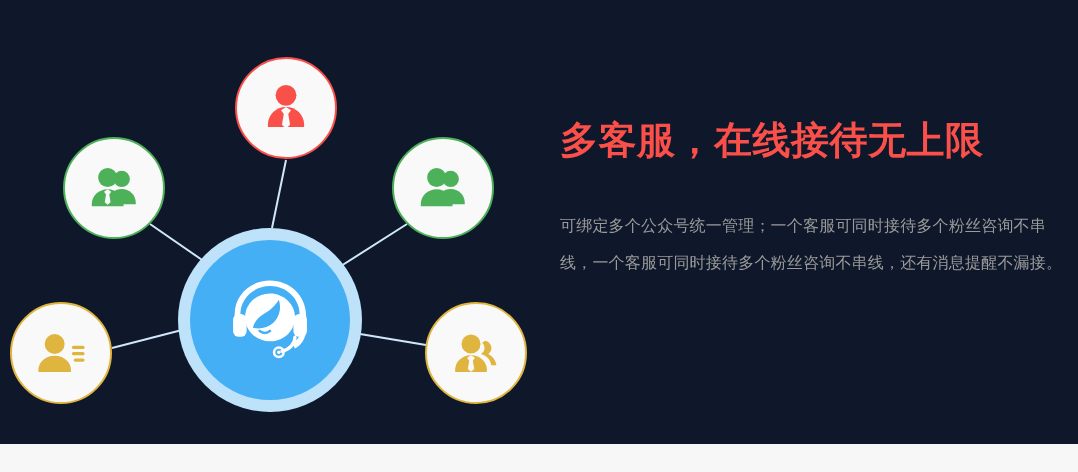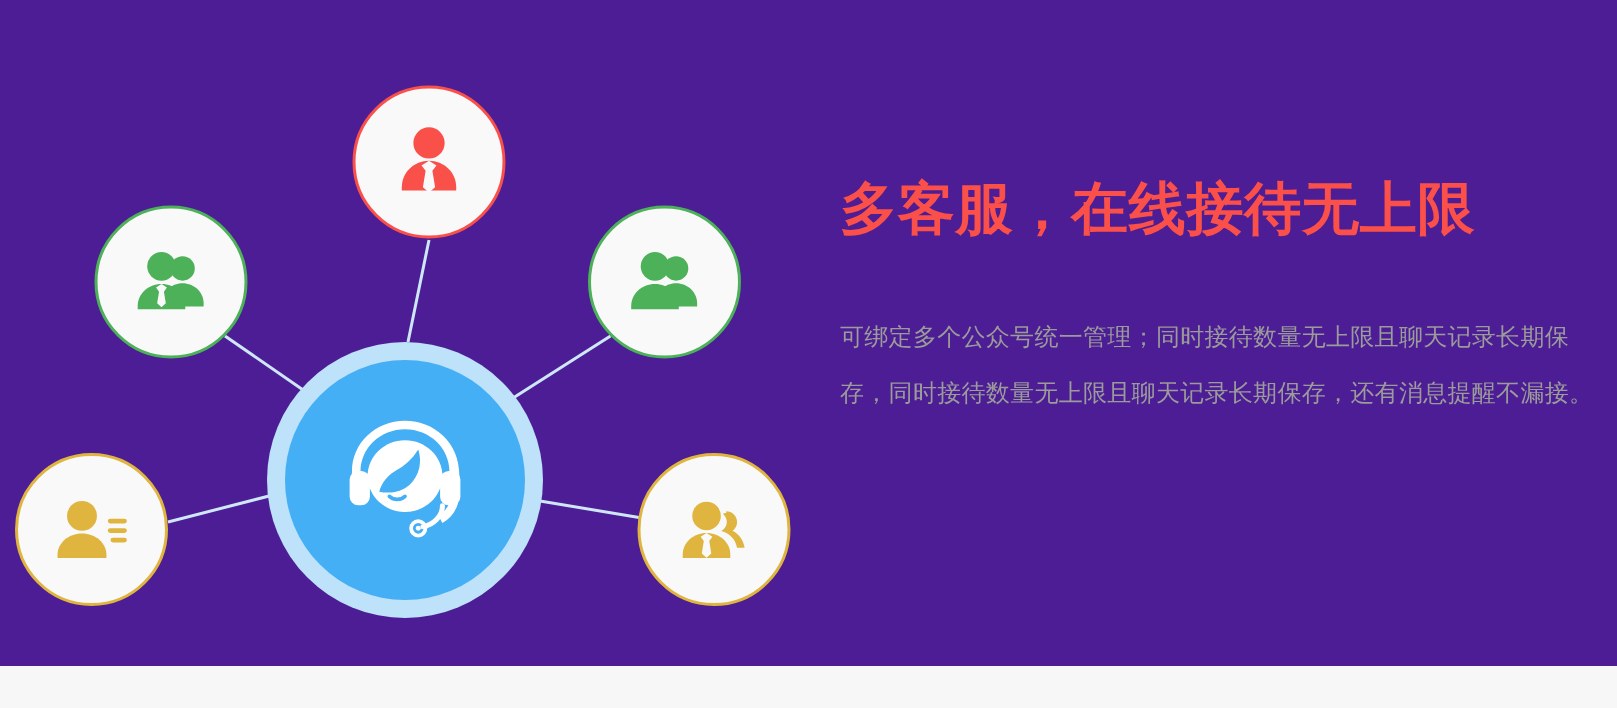--- a/index.html
+++ b/index.html
@@ -11,21 +11,21 @@
     height: 472px;
     background: #f7f7f7;
     font-family: "Liberation Sans", "DejaVu Sans", sans-serif;
     overflow: hidden;
   }
 
   #stage {
     position: relative;
     width: 1078px;
     height: 444px;
-    background: #4c1d95;
+    background: #0f172a;
   }
 
   
   #diagram {
     position: absolute;
     left: 0;
     top: 0;
     width: 550px;
     height: 472px;
   }
@@ -211,16 +211,16 @@
           <path d="M26.5 34.5c-9.7 0-17.5 7-17.5 15.8V53h35v-2.7c0-8.8-7.8-15.8-17.5-15.8z"></path>
           <path d="M26.5 34.5l-4.3 2.8 2.3 3.2-1.5 9.2 3.5 3 3.5-3-1.5-9.2 2.3-3.2z" fill="#f9f9f9"></path>
         </g>
       </svg>
     </div>
 
   </div>
 
   <div id="copy">
     <h1 id="headline">多客服，在线接待无上限</h1>
-    <p id="body-copy">可绑定多个公众号统一管理；同时接待数量无上限且聊天记录长期保存，同时接待数量无上限且聊天记录长期保存，还有消息提醒不漏接。</p>
+    <p id="body-copy">可绑定多个公众号统一管理；一个客服可同时接待多个粉丝咨询不串线，一个客服可同时接待多个粉丝咨询不串线，还有消息提醒不漏接。</p>
   </div>
 
 </div>
 
 </body></html>

